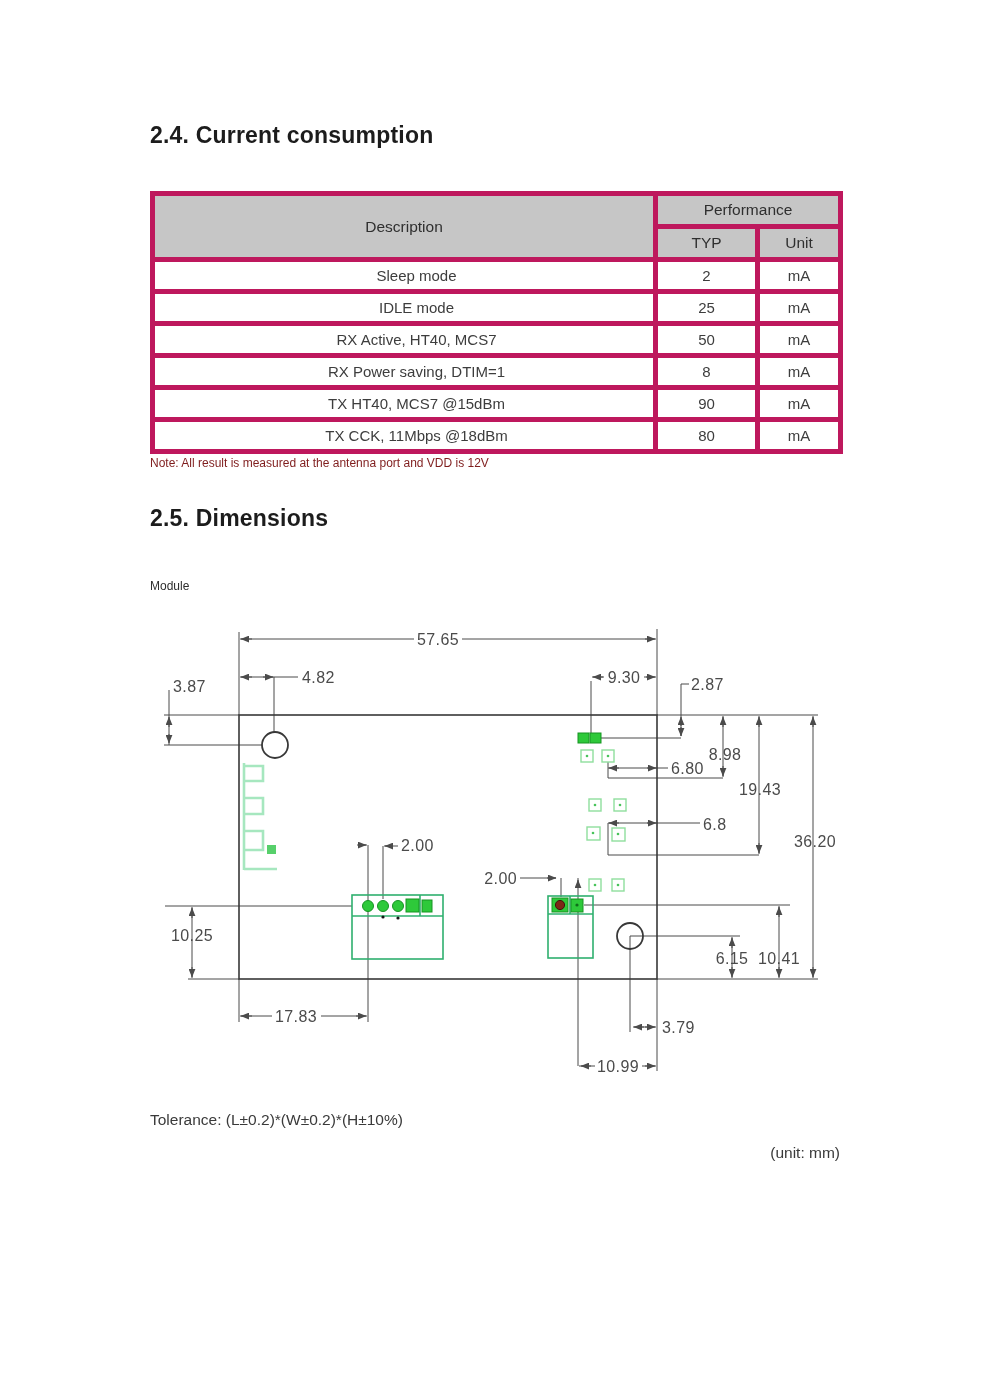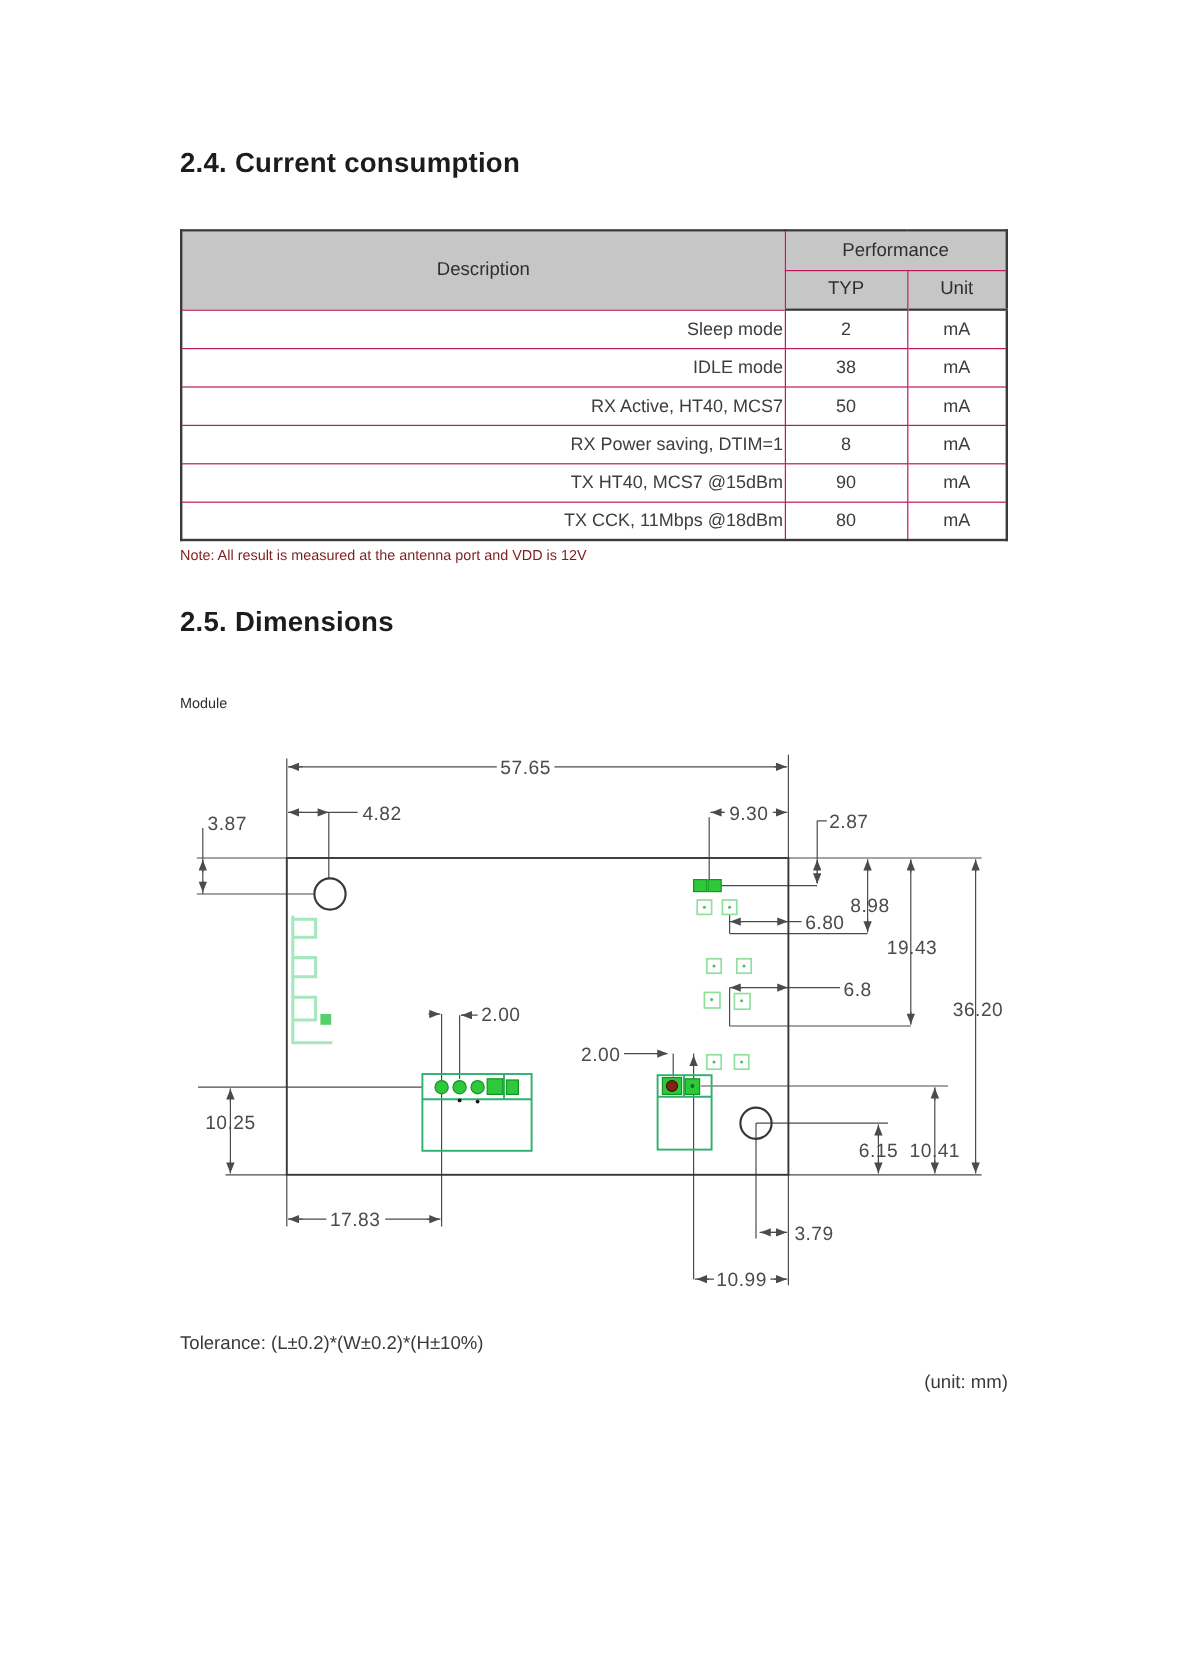--- a/index.html
+++ b/index.html
@@ -5,26 +5,26 @@
   html,body{margin:0;padding:0;background:#fff;}
   body{width:990px;height:1400px;position:relative;font-family:"Liberation Sans",sans-serif;color:#3c3c3c;}
   .abs{position:absolute;}
   .h2{font-size:23px;font-weight:700;color:#1c1c1c;letter-spacing:.2px;}
   #heading-current{left:150px;top:122px;}
   #heading-dimensions{left:150px;top:505px;}
   #module-label{left:150px;top:579px;font-size:12px;color:#2e2e2e;}
   
   #consumption-table{position:absolute;left:150px;top:191px;width:688px;border-collapse:collapse;
     border:2px solid #3a3a3a;font-size:15px;color:#3d3d3d;table-layout:fixed;}
-  #consumption-table th,#consumption-table td{border:1px solid #be185d;overflow:hidden;white-space:nowrap;}
+  #consumption-table th,#consumption-table td{border:5px solid #be185d;overflow:hidden;white-space:nowrap;}
   #consumption-table thead th{background:#c6c6c6;font-weight:400;font-size:15.5px;color:#2f2f2f;text-align:center;}
   #consumption-table thead tr{height:33px;}
   #consumption-table tbody tr{height:32px;}
   #consumption-table thead tr:last-child th{border-bottom:2px solid #3a3a3a;}
-  td.desc{text-align:right;padding-left:26px;}
+  td.desc{text-align:center;padding-left:26px;}
   td.c{text-align:center;}
   #table-note{left:150px;top:456px;font-size:12px;color:#7f1d1d;}
   
   #drawing{left:150px;top:615px;}
   #drawing text{font-family:"Liberation Sans",sans-serif;font-size:16px;fill:#4b4b4b;letter-spacing:.4px;}
   .dim path,.dim line{stroke:#4b4b4b;stroke-width:1;fill:none;}
   .board path,.board rect,.board circle{stroke:#383838;fill:none;}
   .grn{stroke:#2fb06e;fill:none;stroke-width:1.6;}
   .ant{stroke:#a6e7bf;fill:none;stroke-width:2.6;}
   .padf{fill:#2ec93a;stroke:#169422;stroke-width:1;}
@@ -56,21 +56,21 @@
     </tr>
   </thead>
   <tbody>
     <tr>
       <td class="desc">Sleep mode</td>
       <td class="c">2</td>
       <td class="c">mA</td>
     </tr>
     <tr>
       <td class="desc">IDLE mode</td>
-      <td class="c">38</td>
+      <td class="c">25</td>
       <td class="c">mA</td>
     </tr>
     <tr>
       <td class="desc">RX Active, HT40, MCS7</td>
       <td class="c">50</td>
       <td class="c">mA</td>
     </tr>
     <tr>
       <td class="desc">RX Power saving, DTIM=1</td>
       <td class="c">8</td>

